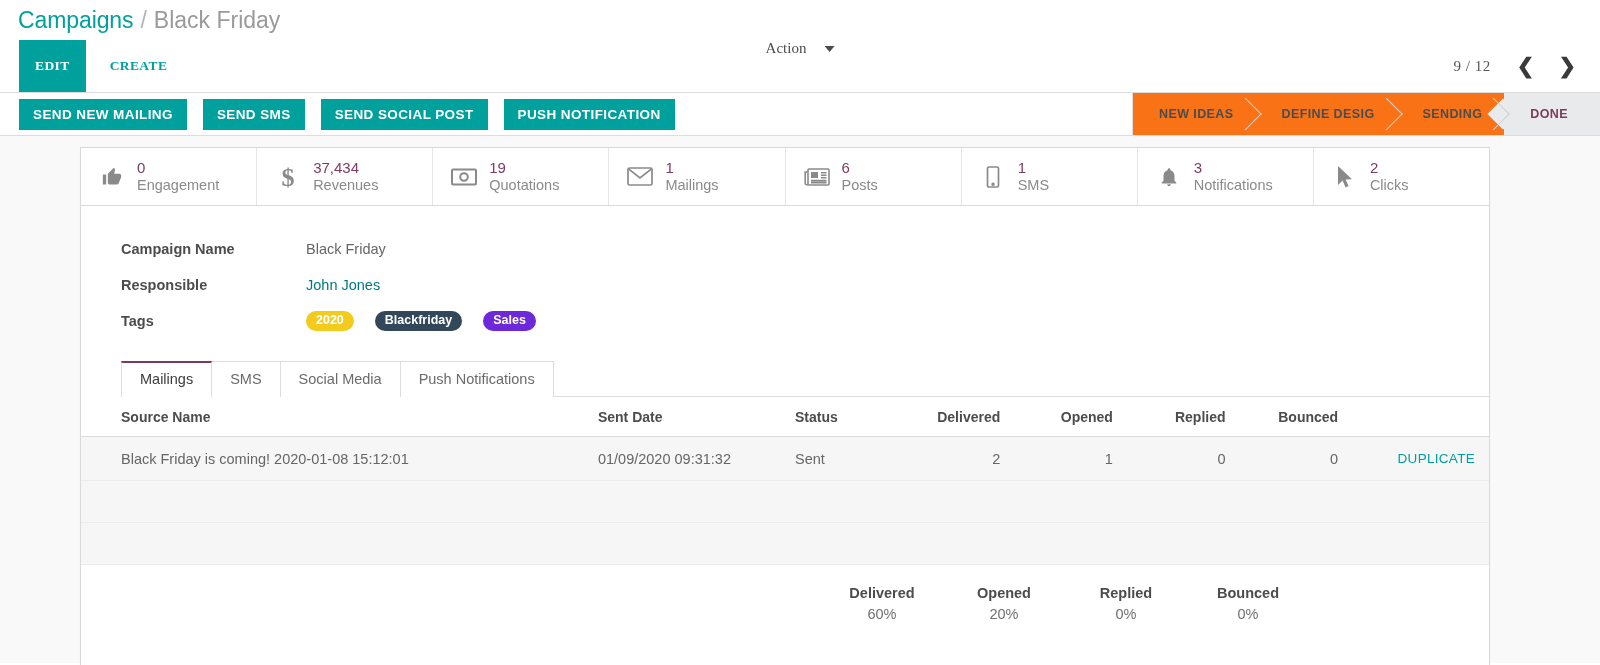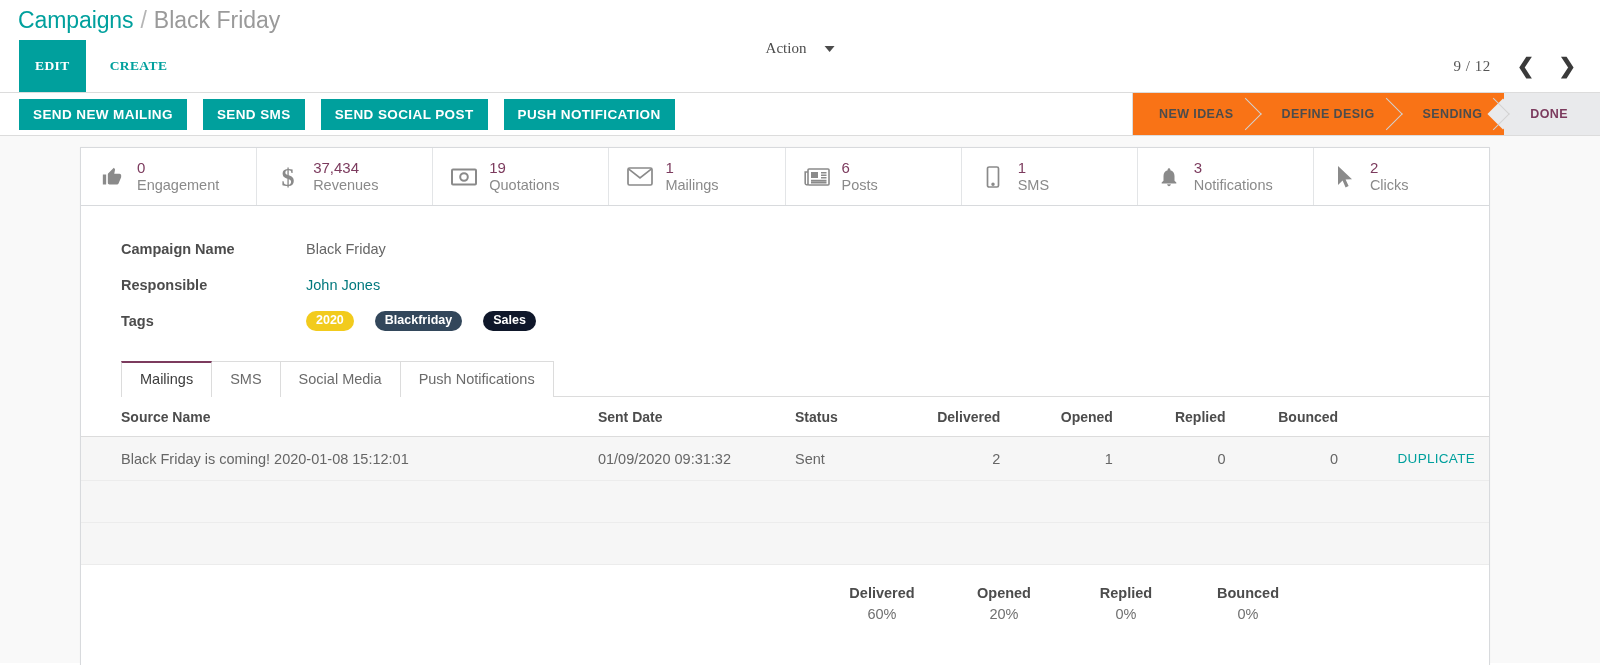--- a/index.html
+++ b/index.html
@@ -468,21 +468,21 @@
       </div>
       <div class="form-row">
         <div class="form-label">Responsible</div>
         <div class="form-value link">John Jones</div>
       </div>
       <div class="form-row">
         <div class="form-label">Tags</div>
         <div class="tags">
           <span class="tag" id="tag0" style="background: rgb(242, 203, 29);">2020</span>
           <span class="tag" id="tag1" style="background: rgb(51, 71, 91);">Blackfriday</span>
-          <span class="tag" id="tag2" style="background: #0f172a;">Sales</span>
+          <span class="tag" id="tag2" style="background: #6d28d9;">Sales</span>
         </div>
       </div>
     </div>
 
     <div class="tabs">
       <div class="tab active">Mailings</div>
       <div class="tab">SMS</div>
       <div class="tab">Social Media</div>
       <div class="tab">Push Notifications</div>
     </div>

